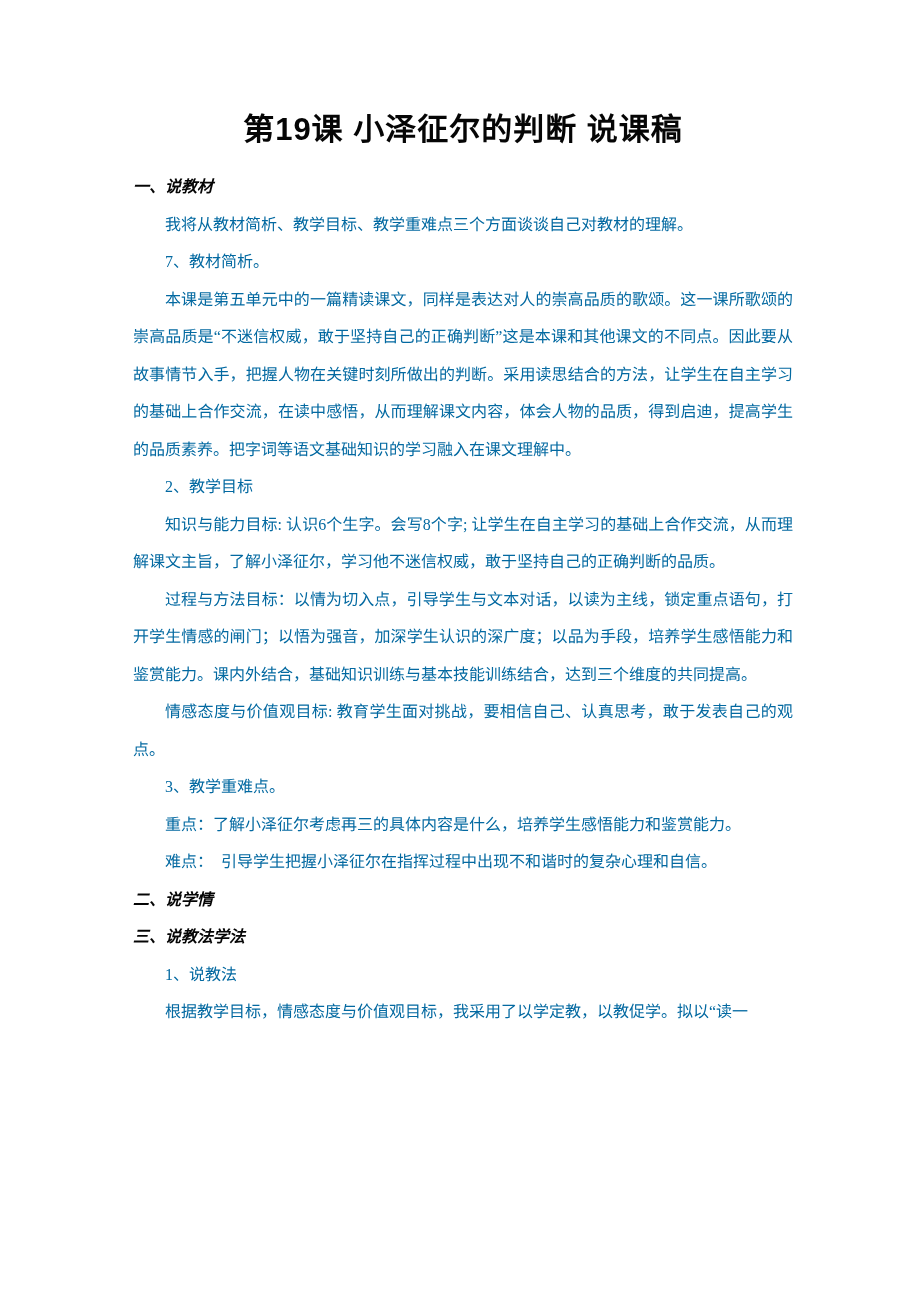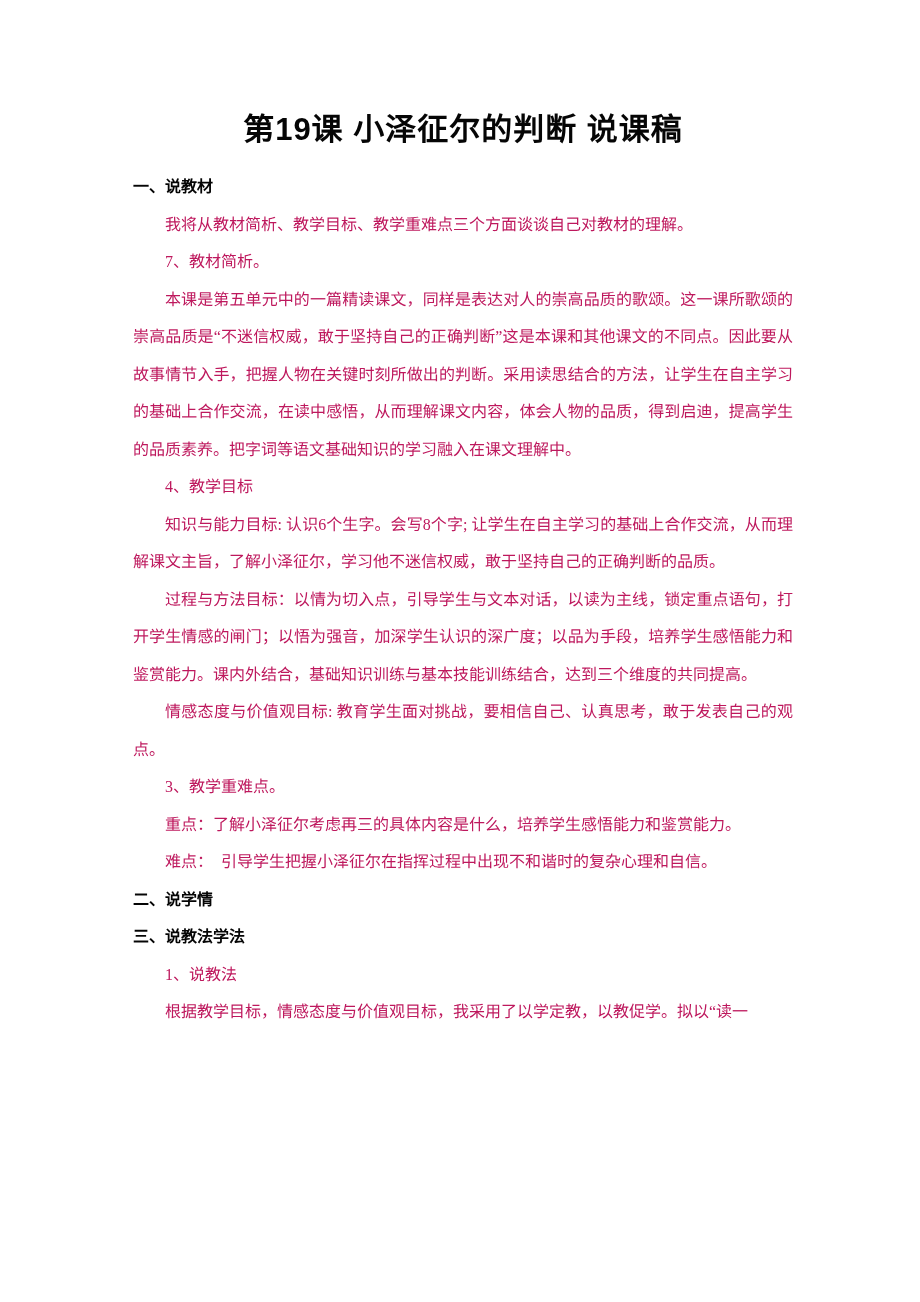--- a/index.html
+++ b/index.html
@@ -29,42 +29,43 @@
     font-family: "Liberation Sans", sans-serif;
     color: #050505;
   }
   .doc-body p {
     margin: 0;
     font-size: 16px;
     line-height: 37.5px;
     text-align: justify;
     text-justify: inter-ideograph;
     word-break: break-all;
-    color: #be185d;
+    color: #0369a1;
   }
   .doc-body p.heading {
     font-weight: 700;
     font-family: "Liberation Sans", sans-serif;
     color: #050505;
+    font-style: italic;
   }
   .doc-body p.para {
     text-indent: 2em;
   }
 </style>
 </head>
 <body>
 
 <div class="page">
   <h1 class="doc-title">第19课 小泽征尔的判断 说课稿</h1>
   <div class="doc-body">
       <p class="heading">一、说教材</p>
       <p class="para">我将从教材简析、教学目标、教学重难点三个方面谈谈自己对教材的理解。</p>
       <p class="para">7、教材简析。</p>
       <p class="para">本课是第五单元中的一篇精读课文，同样是表达对人的崇高品质的歌颂。这一课所歌颂的崇高品质是“不迷信权威，敢于坚持自己的正确判断”这是本课和其他课文的不同点。因此要从故事情节入手，把握人物在关键时刻所做出的判断。采用读思结合的方法，让学生在自主学习的基础上合作交流，在读中感悟，从而理解课文内容，体会人物的品质，得到启迪，提高学生的品质素养。把字词等语文基础知识的学习融入在课文理解中。</p>
-      <p class="para">4、教学目标</p>
+      <p class="para">2、教学目标</p>
       <p class="para">知识与能力目标: 认识6个生字。会写8个字; 让学生在自主学习的基础上合作交流，从而理解课文主旨，了解小泽征尔，学习他不迷信权威，敢于坚持自己的正确判断的品质。</p>
       <p class="para">过程与方法目标：以情为切入点，引导学生与文本对话，以读为主线，锁定重点语句，打开学生情感的闸门；以悟为强音，加深学生认识的深广度；以品为手段，培养学生感悟能力和鉴赏能力。课内外结合，基础知识训练与基本技能训练结合，达到三个维度的共同提高。</p>
       <p class="para">情感态度与价值观目标: 教育学生面对挑战，要相信自己、认真思考，敢于发表自己的观点。</p>
       <p class="para">3、教学重难点。</p>
       <p class="para">重点：了解小泽征尔考虑再三的具体内容是什么，培养学生感悟能力和鉴赏能力。</p>
       <p class="para">难点：　引导学生把握小泽征尔在指挥过程中出现不和谐时的复杂心理和自信。</p>
       <p class="heading">二、说学情</p>
       <p class="heading">三、说教法学法</p>
       <p class="para">1、说教法</p>
       <p class="para">根据教学目标，情感态度与价值观目标，我采用了以学定教，以教促学。拟以“读一</p>

